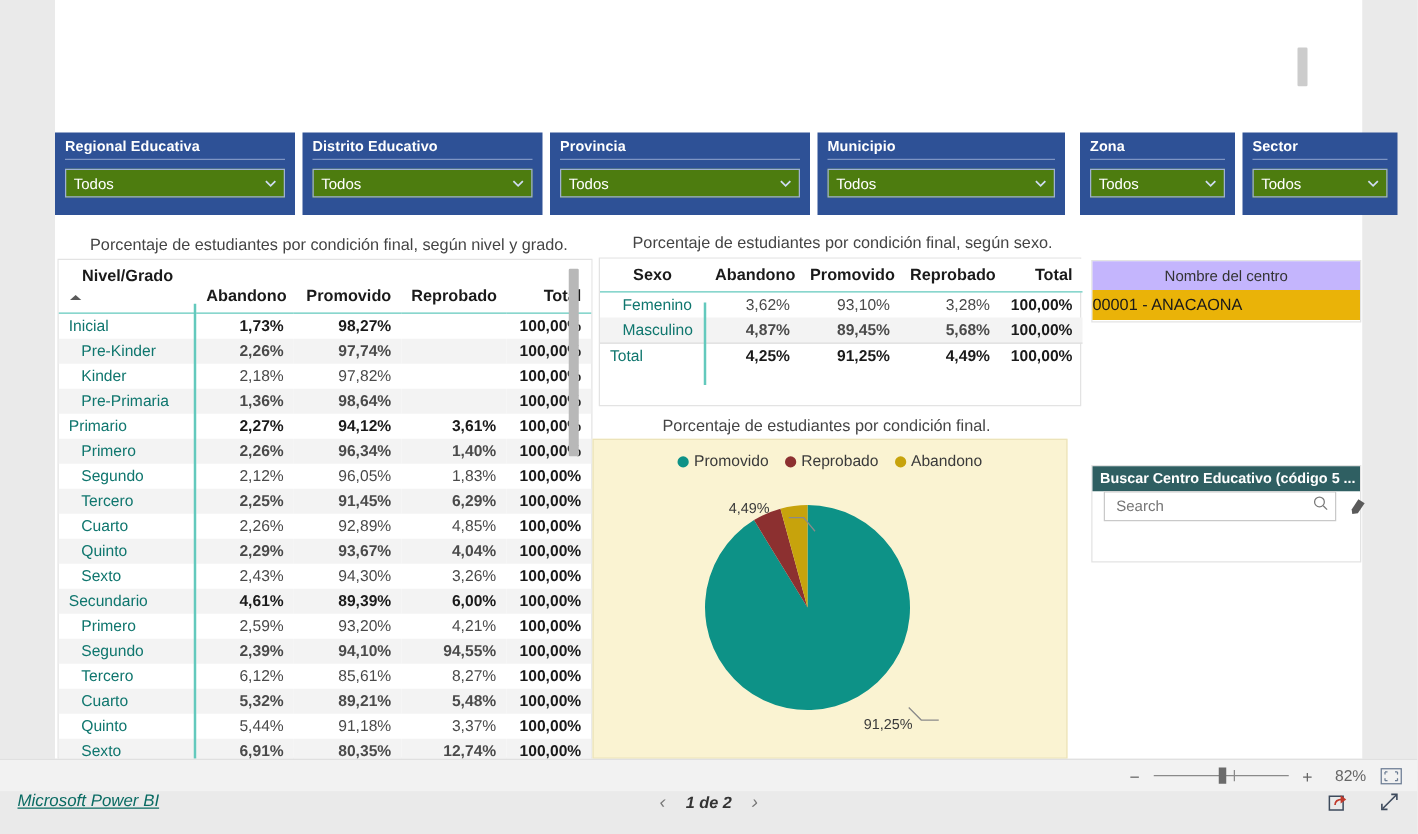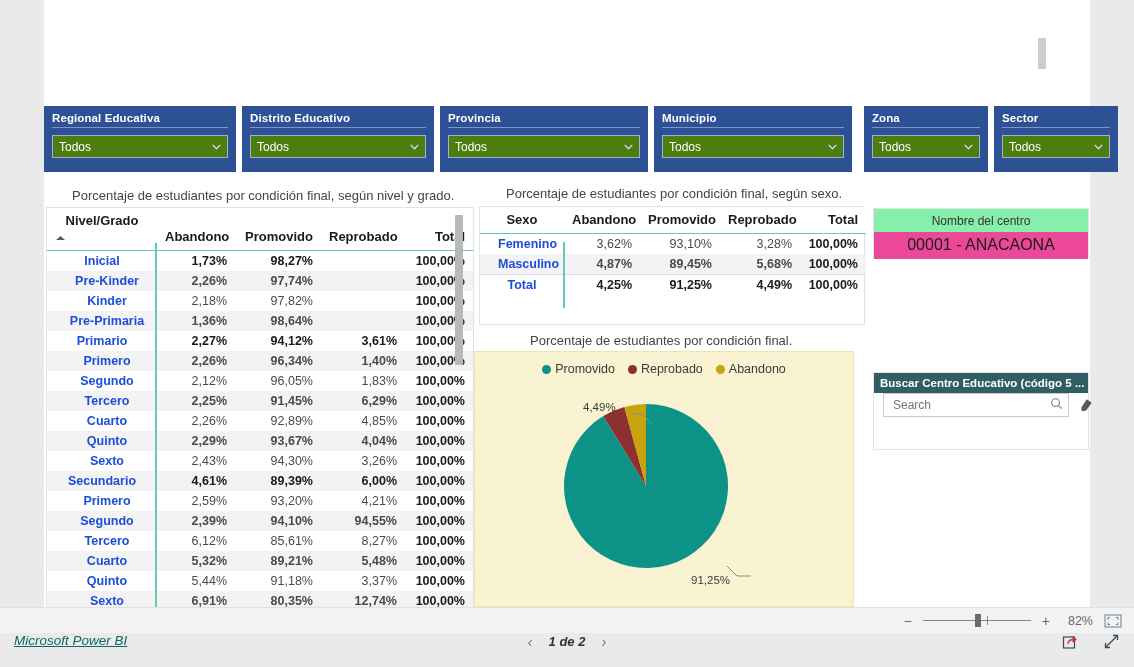--- a/index.html
+++ b/index.html
@@ -74,21 +74,21 @@
   table.matrix { border-collapse: collapse; width: 100%; font-size: 12.5px; }
   table.matrix th {
     font-weight: bold; color: #1a1a1a; font-size: 13px;
     padding: 5px 8px 6px 8px; text-align: right; white-space: nowrap;
     vertical-align: bottom; background: #ffffff;
   }
   table.matrix th.th-first { text-align: center; }
   table.matrix td {
     padding: 3px 8px; color: #4a4a4a; text-align: right; white-space: nowrap;
   }
-  table.matrix td.c-label { text-align: center; color: #1d4ed8; font-weight: bold; }
+  table.matrix td.c-label { text-align: left; color: #0f766e; font-weight: normal; }
   table.matrix td.c-total { color: #1a1a1a; font-weight: bold; }
   tr.head-underline th { border-bottom: 1.5px solid #63c9bd; }
   tr.band td { background: #f3f3f3; font-weight: bold; }
   tr.group td { font-weight: bold; color: #1a1a1a; margin-left: 23px; }
   tr.grand td { font-weight: bold; color: #1a1a1a; border-top: 1px solid #dddddd; }
   .indent { padding-left: 18px !important; }
 
   
   .vrule {
     position: absolute; width: 1.5px; background: #63c9bd;
@@ -128,25 +128,25 @@
   .pie-lbl {
     position: absolute; font-size: 11.5px; color: #3a3a3a; white-space: nowrap;
   }
   .lbl-abandono { left: 108px; top: 49px; }
   .lbl-promovido { left: 216px; top: 222px; }
 
   
   .centro-card { left: 873px; top: 208px; width: 216px; height: 50px; }
   .centro-title {
     text-align: center; font-size: 12px; color: #333333;
-    padding: 5px 0 4px 0; background: #86efac;
+    padding: 5px 0 4px 0; background: #c4b5fd;
   }
   .centro-value {
-    text-align: center; font-size: 16px; color: #1a1a1a;
-    background: #ec4899; padding: 4px 0 5px 0; white-space: nowrap;
+    font-size: 13px; color: #1a1a1a;
+    background: #eab308; padding: 4px 0 5px 0; white-space: nowrap;
   }
 
   
   .search-visual { left: 873px; top: 372px; width: 216px; height: 78px; }
   .search-header {
     background: #2f5f62; color: #ffffff; font-size: 11.5px; font-weight: bold;
     padding: 4px 6px; white-space: nowrap; overflow: hidden;
   }
   .search-body { padding: 0 9px; display: flex; align-items: center; gap: 8px; }
   .search-field {

